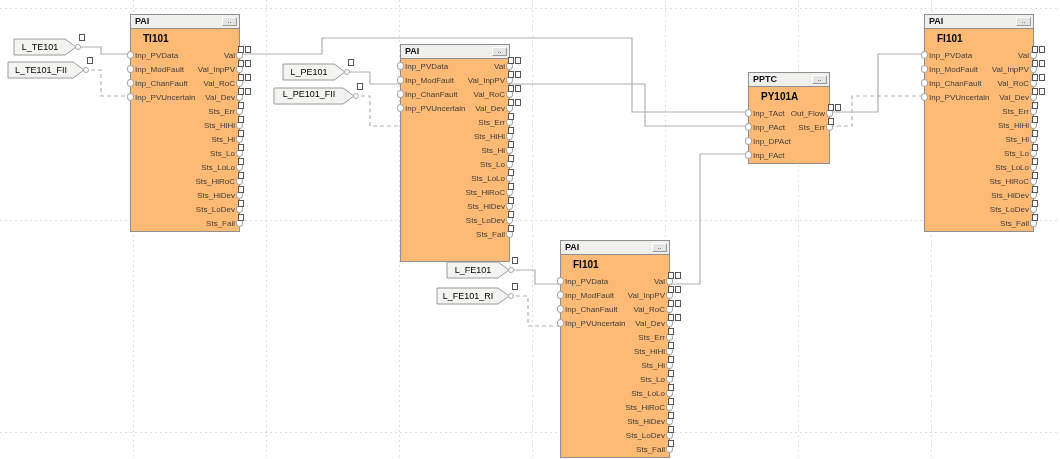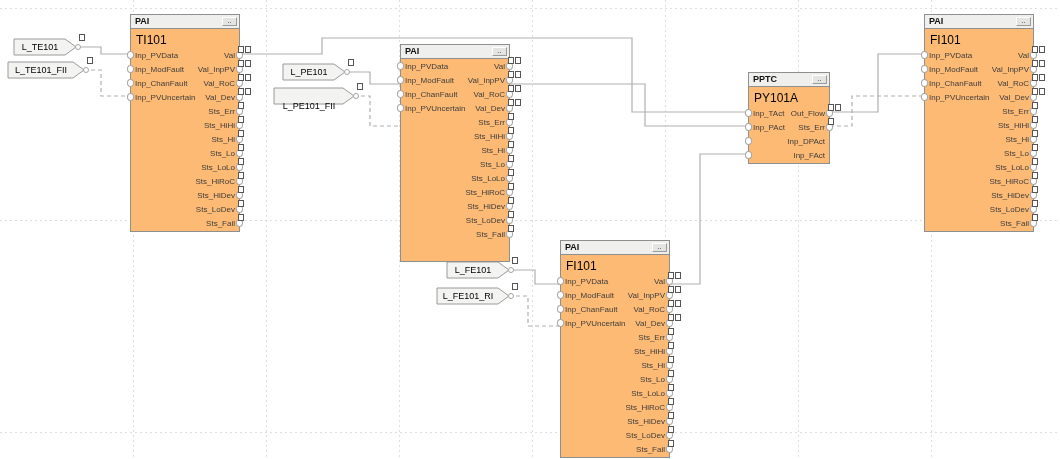--- a/index.html
+++ b/index.html
@@ -8,24 +8,24 @@
   #wiresvg{position:absolute;left:0;top:0;z-index:1;}
   .fblock{position:absolute;z-index:2;background:#fdba74;border:1px solid #8f8f8f;
           box-sizing:border-box;}
   .fb-header{height:13px;border-bottom:1px solid #8f8f8f;background:#efefee;
              display:flex;align-items:center;justify-content:space-between;
              padding:0 2px 0 4px;}
   .fb-type{font-size:9px;font-weight:bold;color:#111;line-height:13px;}
   .fb-dots{width:15px;height:9px;background:#e4e4e2;border:1px solid #9a9a9a;
            border-top-color:#fff;border-left-color:#fff;font-size:8px;line-height:5px;
            text-align:center;color:#333;box-sizing:border-box;cursor:default;}
-  .fb-title{height:19px;font-size:12px;font-weight:normal;color:#000;
-            padding:4px 0 0 5px;box-sizing:border-box;}
+  .fb-title{height:19px;font-size:10px;font-weight:bold;color:#000;
+            padding:4px 0 0 12px;box-sizing:border-box;}
   .fb-row{position:relative;height:14px;display:flex;align-items:center;
-          padding:0 4px;box-sizing:border-box;justify-content:flex-end;}
+          padding:0 4px;box-sizing:border-box;}
   .pin-l{font-size:8px;color:#3c3c3c;white-space:nowrap;}
   .pin-r{font-size:8px;color:#3c3c3c;white-space:nowrap;margin-left:auto;}
   .arc{position:absolute;width:5px;height:6px;border:1px solid #a5a5a5;background:#fff;
        border-radius:50%;top:50%;margin-top:-4px;}
   .arc.left{left:-4px;}
   .arc.right{right:-4px;}
   .vbox{position:absolute;top:-2px;display:flex;gap:1px;}
   .vbox i{display:block;width:4px;height:5px;border:1px solid #555;background:#fff;}
   .tagtext{position:absolute;z-index:3;font-size:9px;color:#000;
            display:flex;align-items:center;justify-content:center;white-space:nowrap;}
@@ -69,21 +69,21 @@
       <circle cx="511" cy="270" r="2.5" fill="#fff" stroke="#a5a5a5"></circle>
       <polygon points="437,288 498,288 509,296 498,304 437,304" fill="#f3f3f1" stroke="#9a9a9a"></polygon>
       <circle cx="511" cy="296" r="2.5" fill="#fff" stroke="#a5a5a5"></circle>
     </svg>
 <div class="tagtext" style="left: 14px; top: 39px; width: 52px; height: 16px;">L_TE101</div>
     <span class="tagbox" style="left: 79px; top: 34px;"></span>
     <div class="tagtext" style="left: 8px; top: 62px; width: 66px; height: 16px;">L_TE101_FII</div>
     <span class="tagbox" style="left: 87px; top: 57px;"></span>
     <div class="tagtext" style="left: 283px; top: 64px; width: 52px; height: 16px;">L_PE101</div>
     <span class="tagbox" style="left: 348px; top: 59px;"></span>
-    <div class="tagtext" style="left: 274px; top: 92px; width: 70px; height: 28px;">L_PE101_FII</div>
+    <div class="tagtext" style="left: 274px; top: 80px; width: 70px; height: 28px;">L_PE101_FII</div>
     <span class="tagbox" style="left: 357px; top: 83px;"></span>
     <div class="tagtext" style="left: 447px; top: 262px; width: 52px; height: 16px;">L_FE101</div>
     <span class="tagbox" style="left: 512px; top: 257px;"></span>
     <div class="tagtext" style="left: 437px; top: 288px; width: 62px; height: 16px;">L_FE101_RI</div>
     <span class="tagbox" style="left: 512px; top: 283px;"></span>
     <div class="fblock" style="left: 130px; top: 14px; width: 110px; height: 218px;">
       <div class="fb-header">
         <span class="fb-type">PAI</span>
         <span class="fb-dots">..</span>
       </div>

